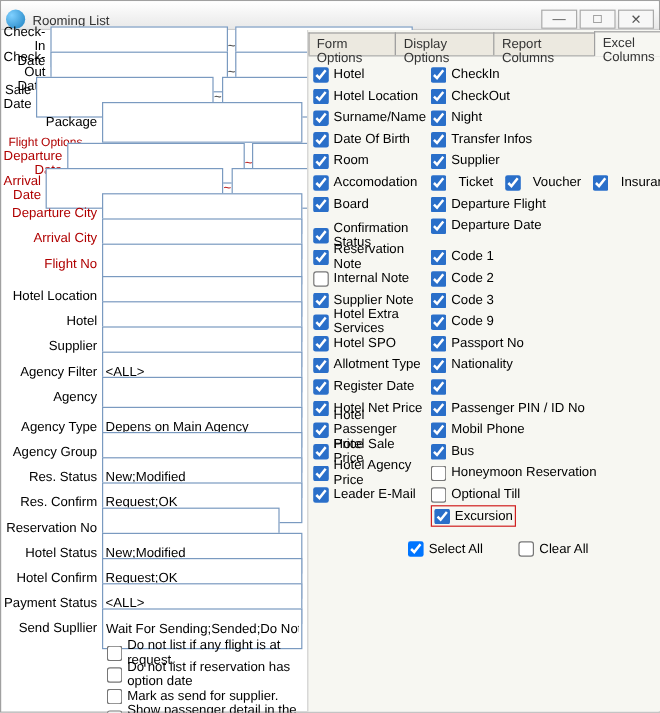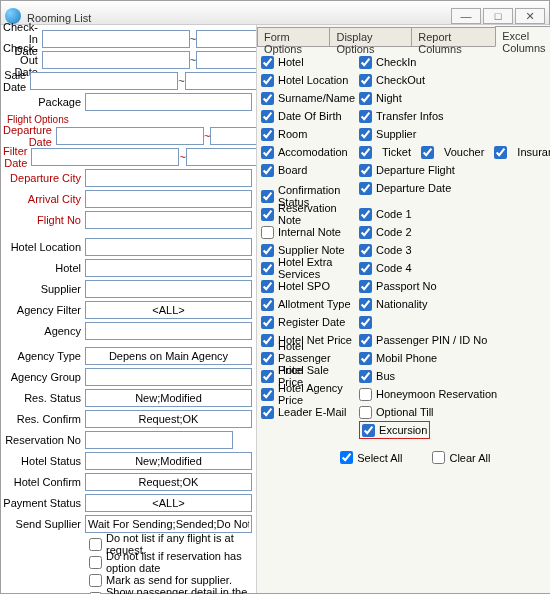--- a/index.html
+++ b/index.html
@@ -9,21 +9,21 @@
 .titlebar .ticon { width: 16px; height: 16px; border-radius: 50%; background: radial-gradient(circle at 30% 30%, #7fd0ff, #1a7fc0); margin-right: 6px; }
 .titlebar .ttext { flex: 1; color: #333; }
 .winbtns { display: flex; gap: 2px; }
 .winbtn { width: 30px; height: 16px; border: 1px solid #aaa; background: #f7f7f7; display: flex; align-items: center; justify-content: center; color: #555; }
 .body { display: flex; height: calc(100% - 24px); }
 .left { width: 255px; padding: 4px 4px 4px 2px; }
 .right { flex: 1; background: #f7f7f2; border-left: 1px solid #d0d0d0; }
 .frow { display: flex; align-items: center; height: 20px; margin-bottom: 1px; }
 .flabel { width: 82px; text-align: right; padding-right: 4px; color: #000; }
 .flabel.red { color: #b00000; }
-.finput { flex: 1; height: 18px; border: 1px solid #7a9ac0; background: #fff; padding: 0 2px; text-align: center; }
+.finput { flex: 1; height: 18px; border: 1px solid #7a9ac0; background: #fff; padding: 16px 2px; }
 .finput.small { flex: 0 0 68px; }
 .tilde { width: 12px; text-align: center; color: #333; }
 .fieldset-label { color: #b00000; font-size: 10px; margin: 2px 0 1px 4px; }
 .chkline { display: flex; align-items: center; height: 18px; margin-left: 86px; }
 .chkline input { margin: 0 4px 0 0; }
 .tabs { display: flex; background: #f7f7f2; border-bottom: 1px solid #a0a0a0; height: 22px; }
 .tab { padding: 3px 6px; border: 1px solid #a0a0a0; border-bottom: none; background: #ece9e0; margin-right: -1px; margin-top: 2px; color: #333; }
 .tab.active { background: #f7f7f2; border-bottom: 1px solid #f7f7f2; position: relative; top: 1px; margin-top: 0; }
 .cols { display: flex; padding: 6px 4px; gap: 4px; }
 .col { flex: 1; }
@@ -73,21 +73,21 @@
           <input class="finput" style="">
         </div>
       <div class="fieldset-label">Flight Options</div>
       <div class="frow">
           <div class="flabel red">Departure Date</div>
           <input class="finput small" style="">
           <span class="tilde" style="color:#b00000">~</span>
           <input class="finput small" style="">
         </div>
       <div class="frow">
-          <div class="flabel red">Filter Date</div>
+          <div class="flabel red">Arrival Date</div>
           <input class="finput small" style="">
           <span class="tilde" style="color:#b00000">~</span>
           <input class="finput small" style="">
         </div>
       <div class="frow">
           <div class="flabel red">Departure City</div>
           <input class="finput" style="">
         </div>
       <div class="frow">
           <div class="flabel red">Arrival City</div>
@@ -310,21 +310,21 @@
             <div class="cb">
               <input type="checkbox" checked="" style="">
               <span>Code 2</span>
             </div>
             <div class="cb">
               <input type="checkbox" checked="" style="">
               <span>Code 3</span>
             </div>
             <div class="cb">
               <input type="checkbox" checked="" style="">
-              <span>Code 4</span>
+              <span>Code 9</span>
             </div>
             <div class="cb">
               <input type="checkbox" checked="" style="">
               <span>Passport No</span>
             </div>
             <div class="cb">
               <input type="checkbox" checked="" style="">
               <span>Nationality</span>
             </div>
             <div class="cb">

